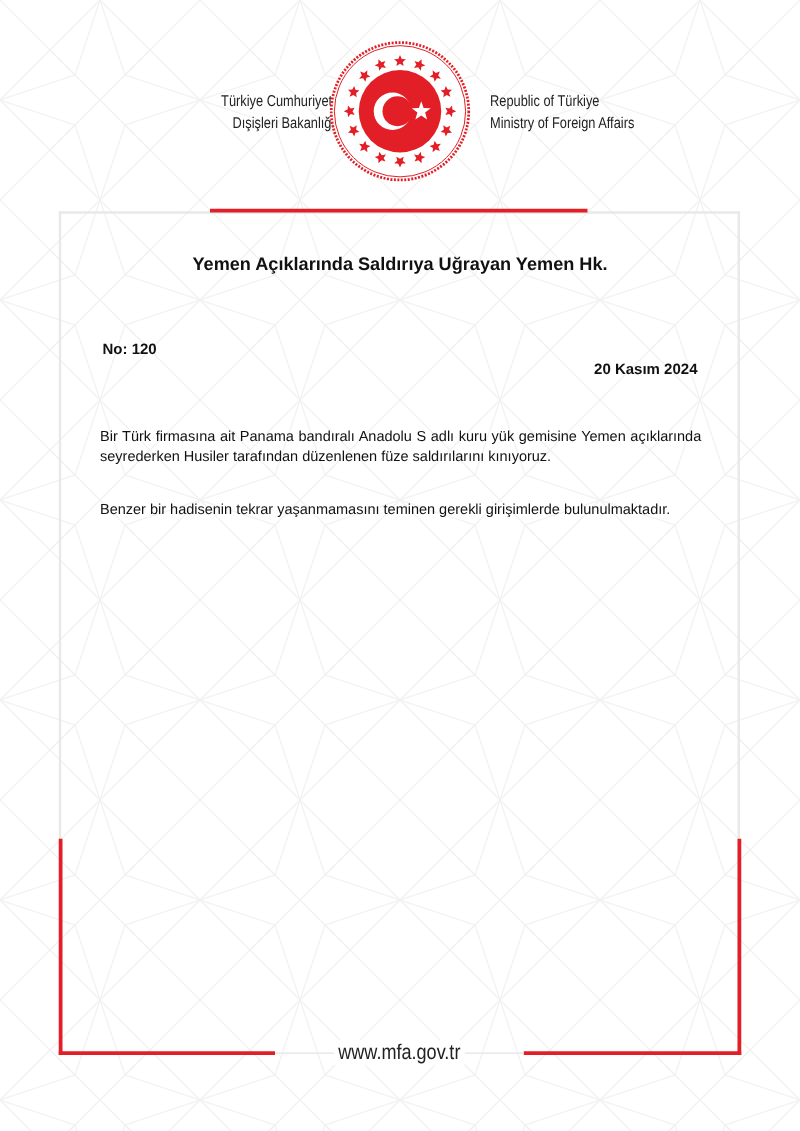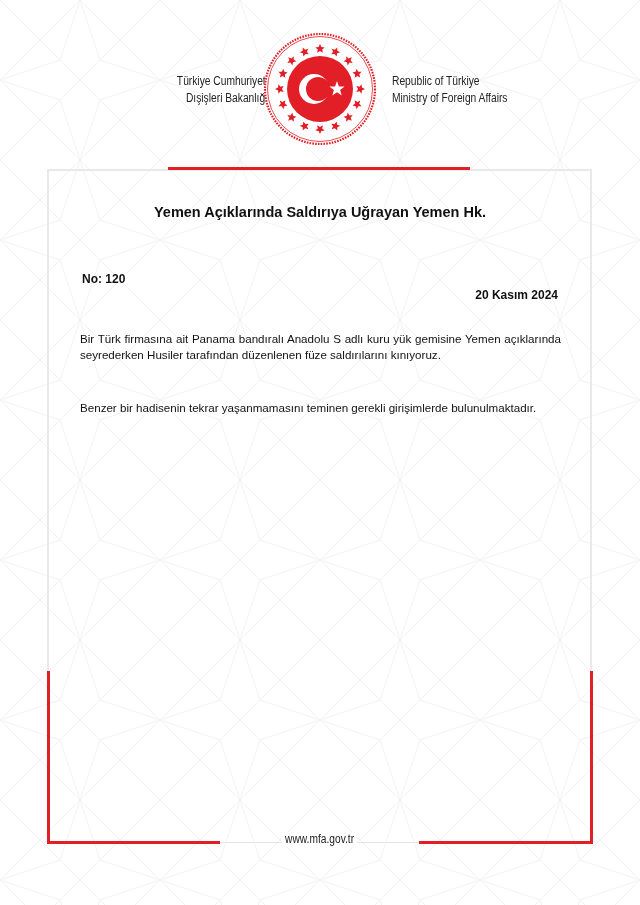--- a/index.html
+++ b/index.html
@@ -11,27 +11,27 @@
   .hdr-right { left:392px; top:73px; width:200px; text-align:left; transform-origin:left center; }
   .hdr-line { display:block; white-space:nowrap; }
   .emblem { left:262px; top:31px; width:116px; height:116px; }
   .frame-gray { left:47px; top:169px; width:545px; height:673px; border:2px solid #e9e9e9; border-bottom:none; box-sizing:border-box; }
   .red-top { left:168px; top:167px; width:302px; height:3px; background:#e21f26; }
   .red-left { left:47px; top:671px; width:3px; height:173px; background:#e21f26; }
   .red-right { left:590px; top:671px; width:3px; height:173px; background:#e21f26; }
   .red-bl { left:47px; top:841px; width:173px; height:3px; background:#e21f26; }
   .red-br { left:419px; top:841px; width:174px; height:3px; background:#e21f26; }
   .gray-bottom { left:220px; top:842px; width:199px; height:1px; background:#e4e4e4; }
-  .footer-url { left:220px; top:832px; width:199px; text-align:center; font-size:12px; color:#222; }
+  .footer-url { left:220px; top:832px; width:199px; text-align:center; font-size:17px; color:#222; }
   .footer-url span { display:inline-block; background:#fff; padding:0 4px; transform:scaleX(0.85); }
   .title { left:60px; top:204px; width:520px; text-align:center; font-size:14.5px; font-weight:bold; color:#111; }
   .no { left:82px; top:272px; font-size:12px; font-weight:bold; }
   .date { left:380px; top:272px; width:178px; text-align:right; font-size:12px; font-weight:bold;margin-top:16px; }
   .para { left:80px; width:481px; font-size:11.6px; line-height:15.5px; text-align:justify; color:#111; }
-  .p1 { top:331px; }
+  .p1 { top:342px; }
   .p2 { top:400px; }
 </style>
 </head>
 <body>
 
 <svg class="bg-pattern" xmlns="http://www.w3.org/2000/svg" width="640" height="905">
   <defs>
     <pattern id="geo" width="160" height="160" patternUnits="userSpaceOnUse">
       <g fill="none" stroke="#f1f1f1" stroke-width="1">
         <path d="M80 0 L100 60 L160 80 L100 100 L80 160 L60 100 L0 80 L60 60 Z"></path>

